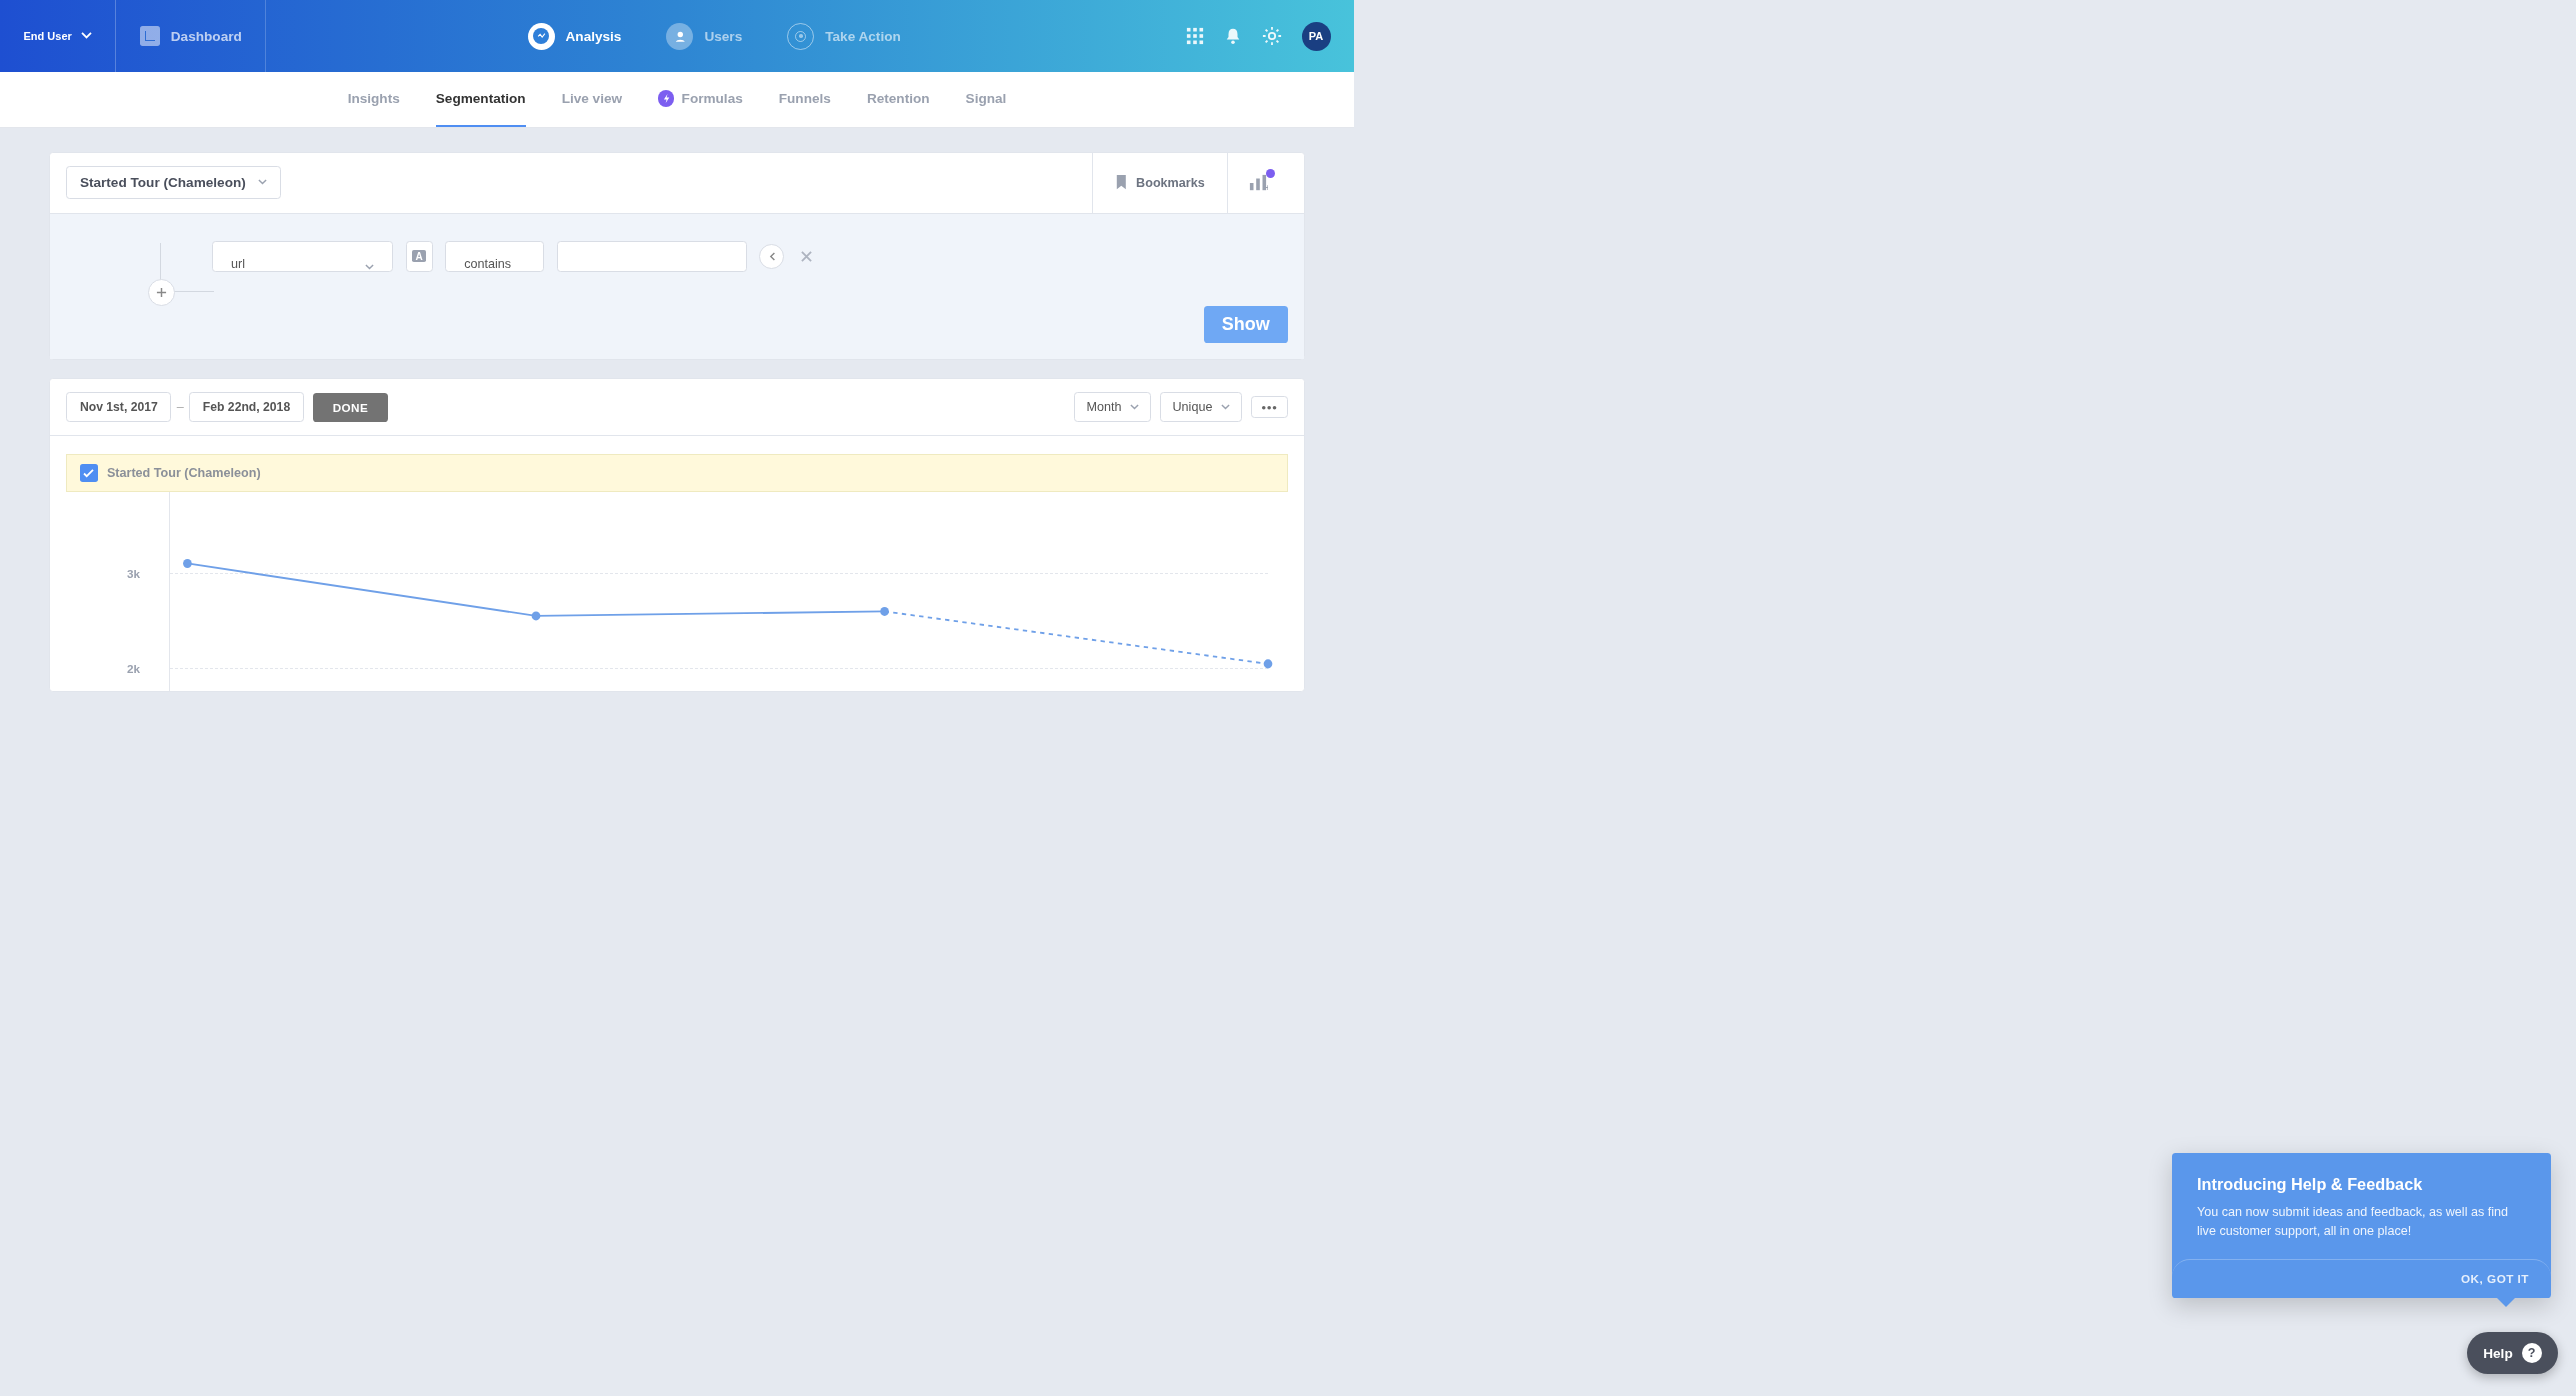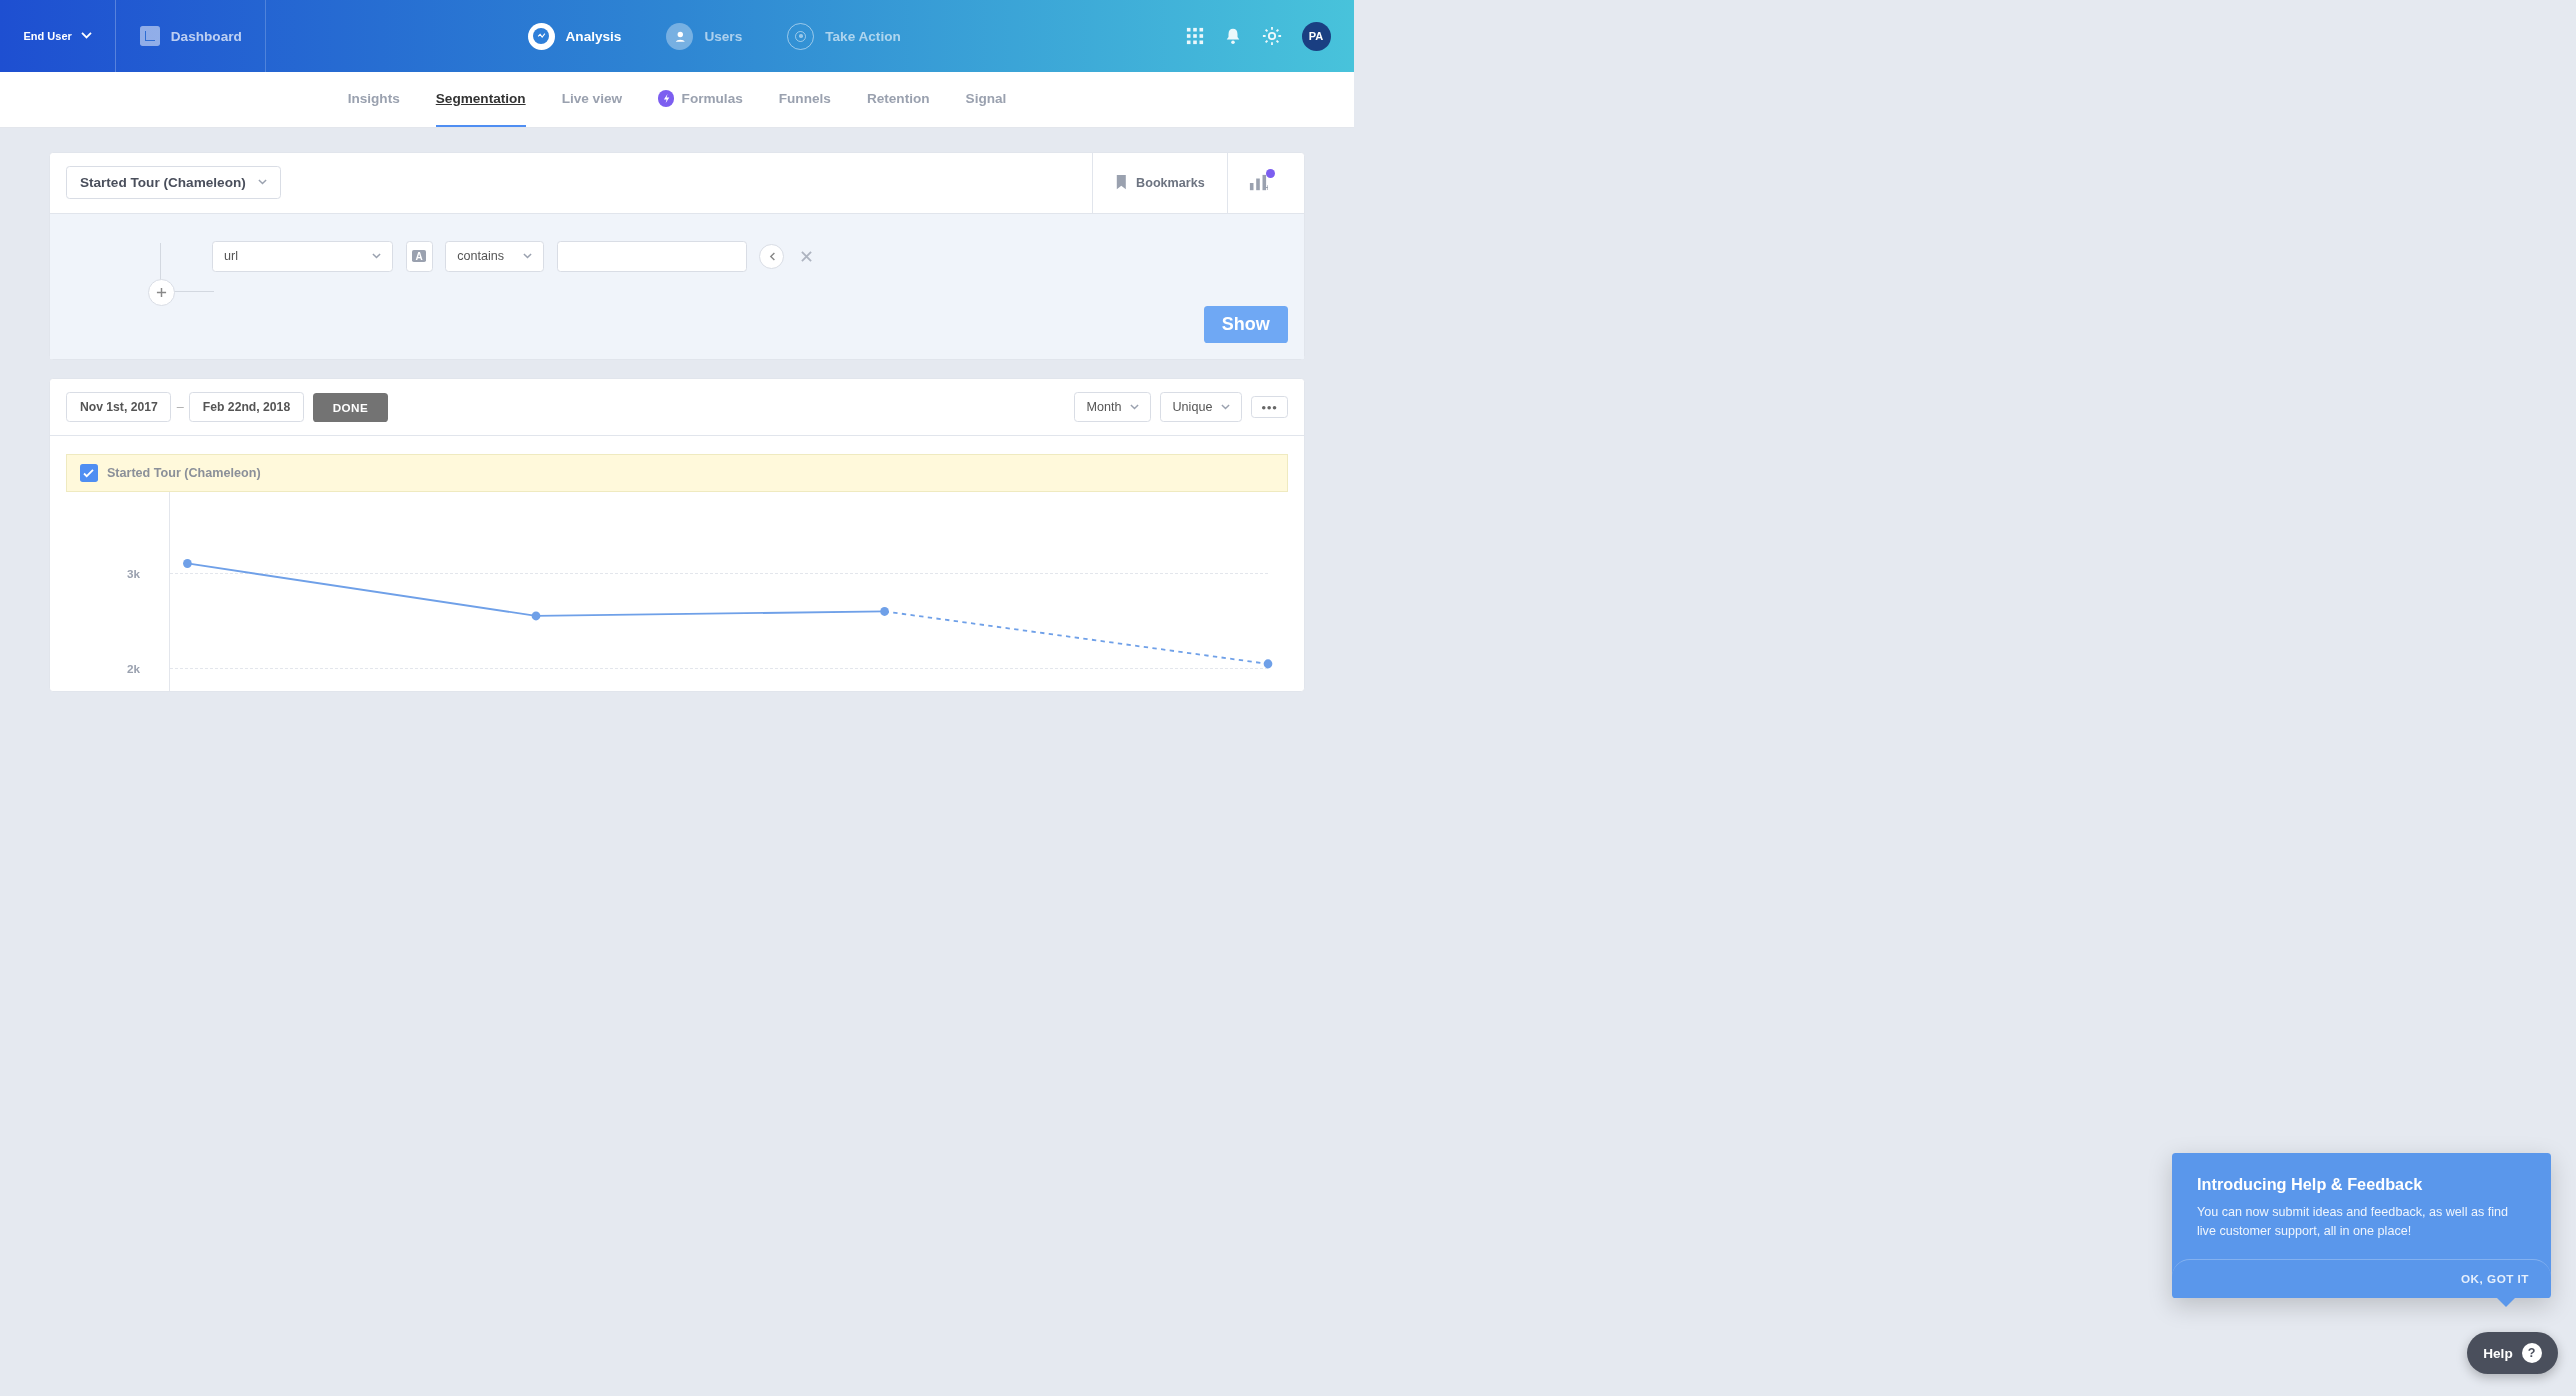--- a/index.html
+++ b/index.html
@@ -83,21 +83,21 @@
   }
   
   .subnav {
     height: 56px; background: #fff; display: flex; align-items: stretch;
     justify-content: center; gap: 36px; border-bottom: 0.9px solid #e3e6ec;
   }
   .subnav-item {
     display:flex; align-items:center; color:#9aa1af; font-weight:600; font-size:13.6px;
     cursor:pointer; border-bottom:2.7px solid transparent; gap:7.2px;
   }
-  .subnav-item.active { color:#333; border-bottom-color:#4f8ef2;text-decoration:underline; }
+  .subnav-item.active { color:#333; border-bottom-color:#4f8ef2; }
   .formula-badge {
     width:16.3px; height:16.3px; border-radius:50%; background:#7c5ef0; display:flex;align-items:center;justify-content:center;
   }
   
   .workarea { padding: 23.5px 49px 0 49px; }
   .panel {
     background:#fff; border:0.9px solid #e1e5ec; border-radius:3.6px; margin-bottom:18px;
   }
   .panel-head {
     padding:12.6px 16.3px; display:flex; align-items:center; justify-content:space-between;
@@ -118,21 +118,21 @@
     border-left:0.9px solid #e1e5ec; padding:0 20px; display:flex; align-items:center;
     cursor:pointer; margin:-12.6px 0; height:60px; position:relative;
   }
   .chart-add-badge { position:absolute; top:16.3px; right:12.6px; width:9px; height:9px; border-radius:50%; background:#7c5ef0;}
   .panel-body-filter {
     background:#f0f4fa; padding: 27px 90px 23.5px 90px; position:relative;
   }
   .filter-row { display:flex; gap:12.6px; align-items:center; }
   .filter-field {
     background:#fff; border:0.9px solid #d9dde5; border-radius:3.6px;
-    height:31px; display:flex; align-items:center; padding:0 11px; gap:17px;
+    height:31px; display:flex; align-items:flex-end; padding:0 18px; gap:17px;
     font-size:12.6px; color:#555;
   }
   .filter-field.url { width:181px; justify-content:space-between; cursor:pointer;}
   .glyph-box { width:27px; height:31px; border:0.9px solid #d9dde5; border-radius:3.6px; background:#fff; display:flex;align-items:center;justify-content:center; color:#9aa1af; font-weight:700;}
   .filter-field.contains { width:99px; justify-content:space-between; cursor:pointer;}
   .filter-input { width:190px; }
   .filter-field input { border:none; outline:none; width:100%; font-size:12.6px; }
   .chev-circle {
     width:25px; height:25px; border-radius:50%; background:#fff; border:0.9px solid #d9dde5;
     display:flex; align-items:center; justify-content:center; cursor:pointer; color:#888;

